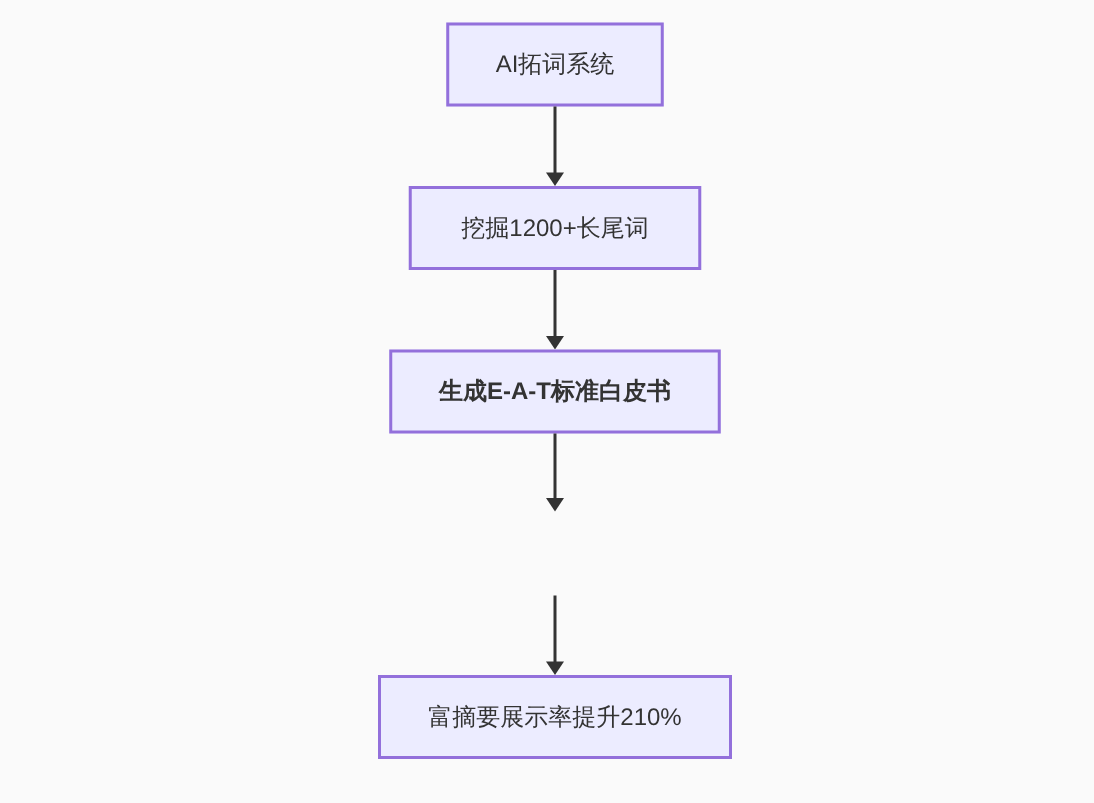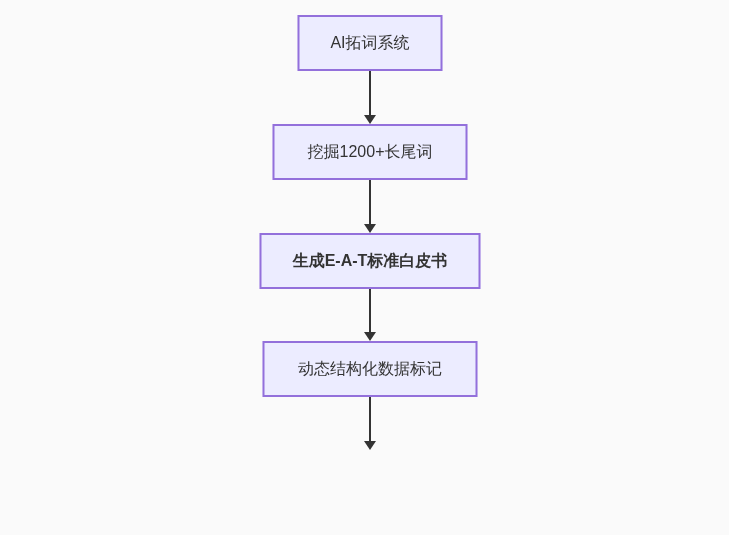--- a/index.html
+++ b/index.html
@@ -91,23 +91,23 @@
 
   <div class="node n2">
     <span class="node-label">生成E-A-T标准白皮书</span>
   </div>
 
   <div class="edge e2">
     <div class="edge-line"></div>
     <div class="edge-head"></div>
   </div>
 
-  <div class="node n3">
-    <span class="node-label">动态结构化数据标记</span>
-  </div>
 
   <div class="edge e3">
     <div class="edge-line"></div>
     <div class="edge-head"></div>
   </div>
 
+  <div class="node n4">
+    <span class="node-label">富摘要展示率提升210%</span>
+  </div>
 
 </div>
 
 </body></html>

